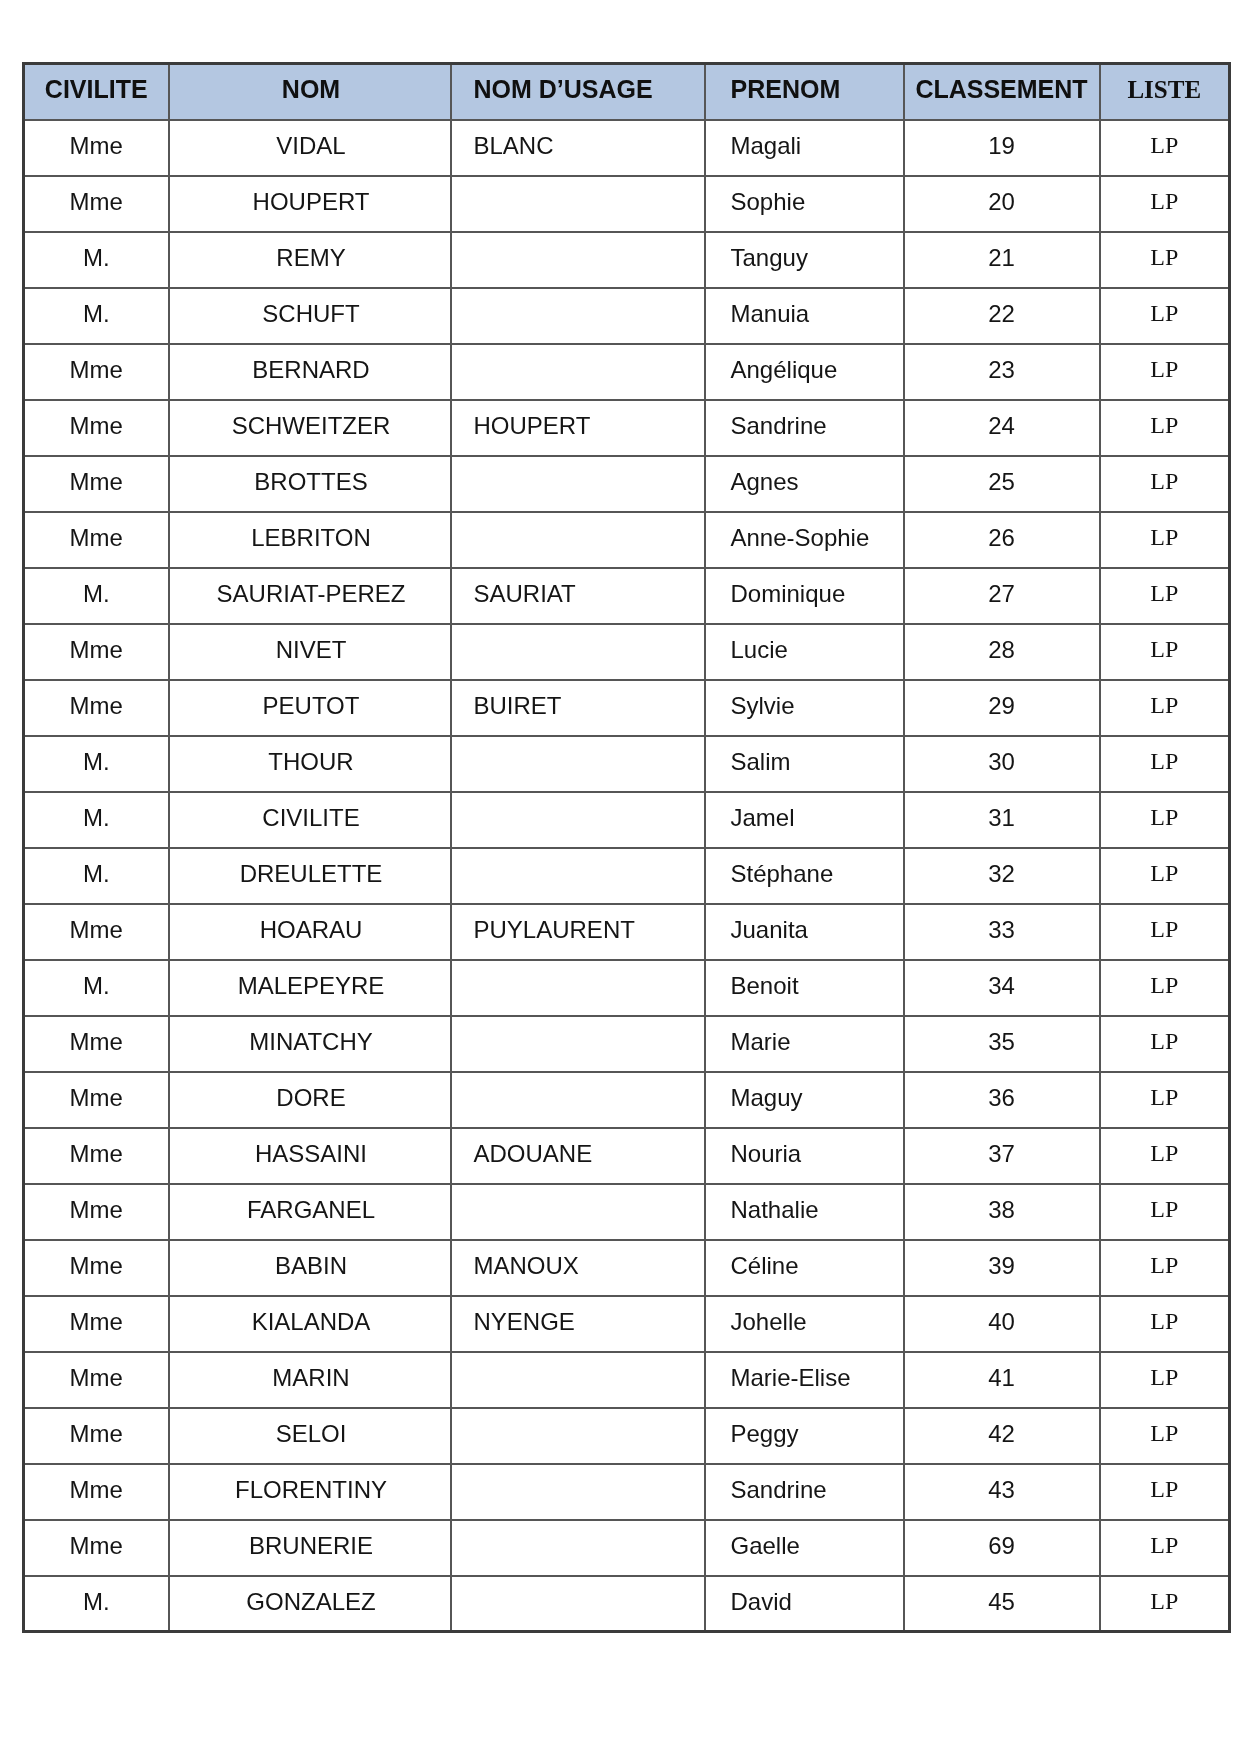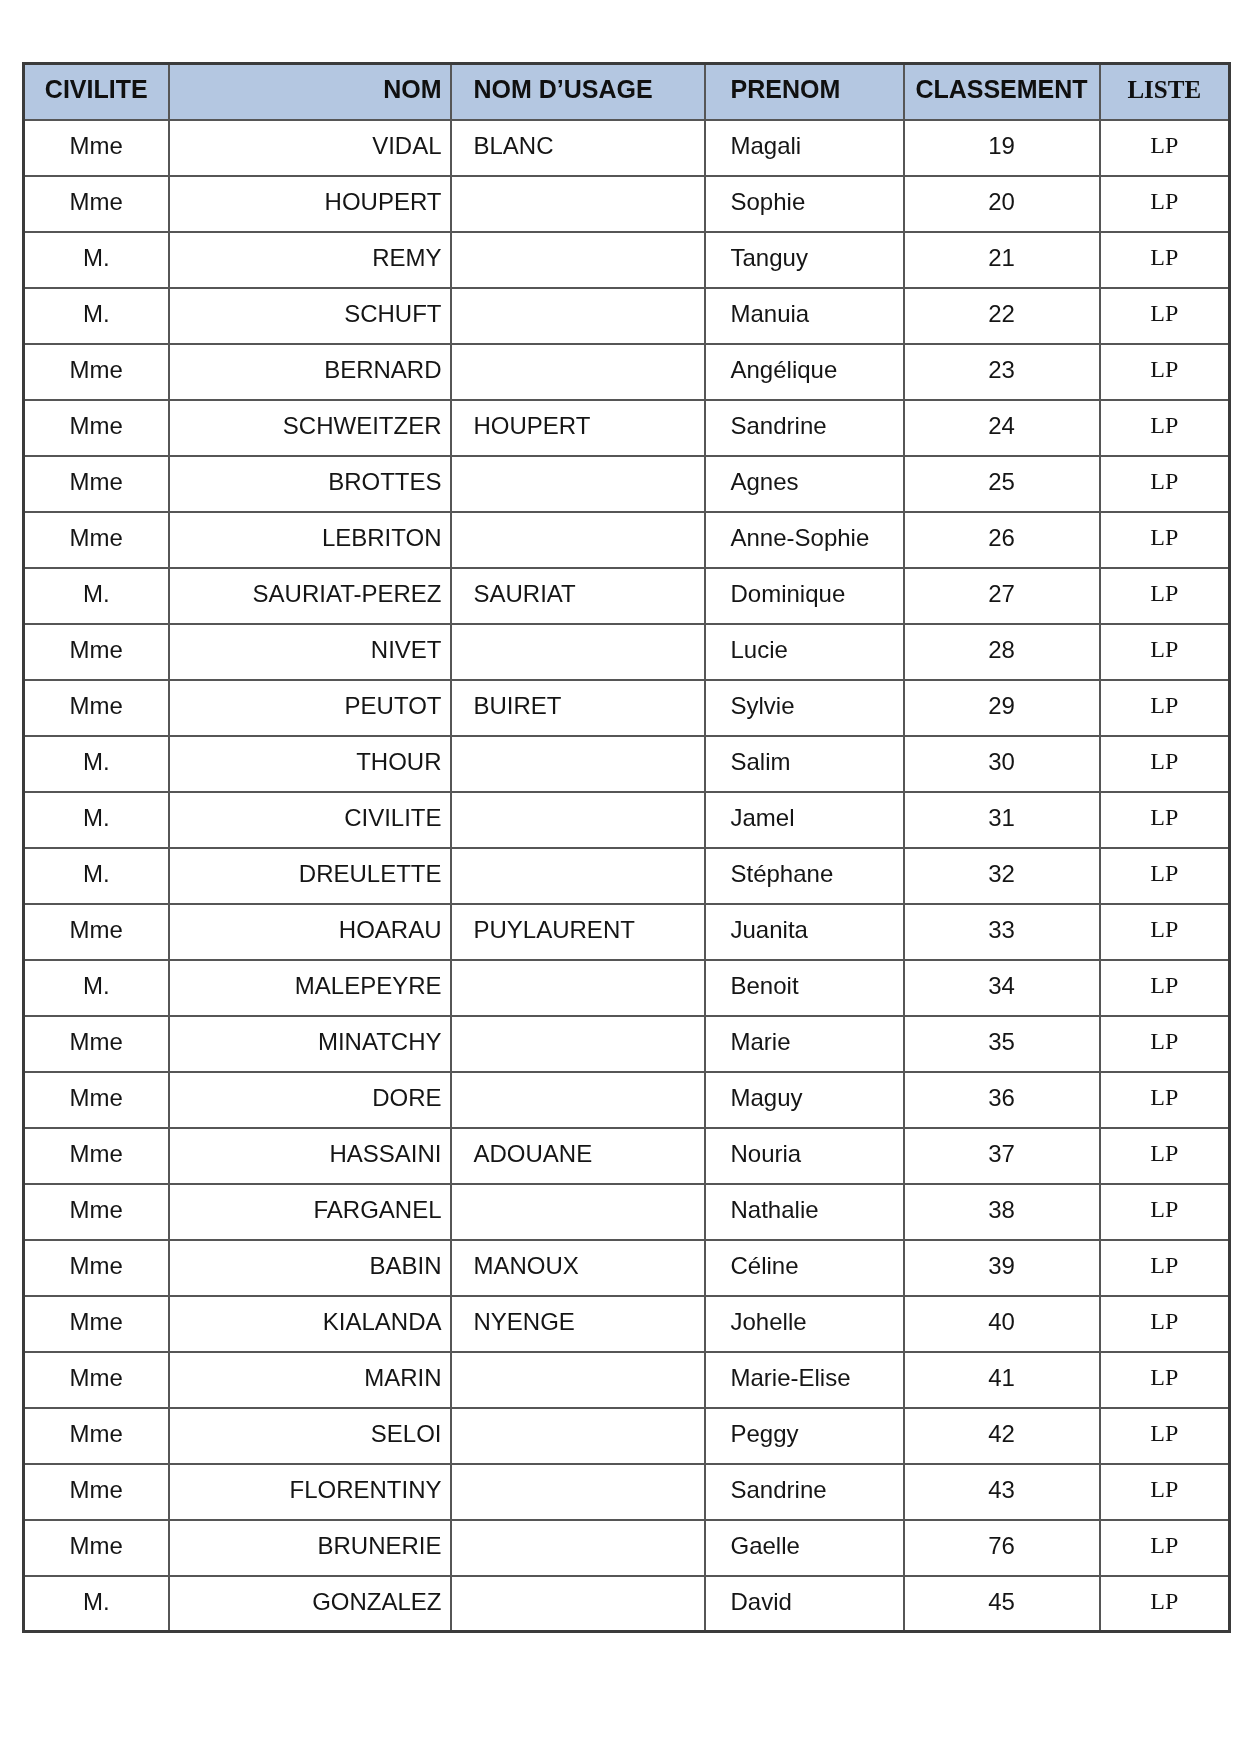--- a/index.html
+++ b/index.html
@@ -50,21 +50,21 @@
     background: var(--header-bg, #b4c7e1);
     font-weight: bold;
     font-size: 25px;
     color: #101010;
   }
   td {
     font-size: 24px;
   }
   
   .c0 { text-align: center; }
-  .c1 { text-align: right; padding-left: 11px; }
+  .c1 { text-align: center; padding-left: 11px; }
   .c2 { text-align: left; padding-left: 22px; }
   .c3 { text-align: left; padding-left: 25px; }
   .c4 { text-align: center; }
   .c5 { text-align: center; font-family: Liberation Serif, serif; }
 </style>
 </head>
 <body style="background: rgb(255, 255, 255);">
 
 <div class="page">
   <table class="roster">
@@ -285,21 +285,21 @@
           <td class="c2"></td>
           <td class="c3">Sandrine</td>
           <td class="c4">43</td>
           <td class="c5">LP</td>
         </tr>
         <tr>
           <td class="c0">Mme</td>
           <td class="c1">BRUNERIE</td>
           <td class="c2"></td>
           <td class="c3">Gaelle</td>
-          <td class="c4">76</td>
+          <td class="c4">69</td>
           <td class="c5">LP</td>
         </tr>
         <tr>
           <td class="c0">M.</td>
           <td class="c1">GONZALEZ</td>
           <td class="c2"></td>
           <td class="c3">David</td>
           <td class="c4">45</td>
           <td class="c5">LP</td>
         </tr>

